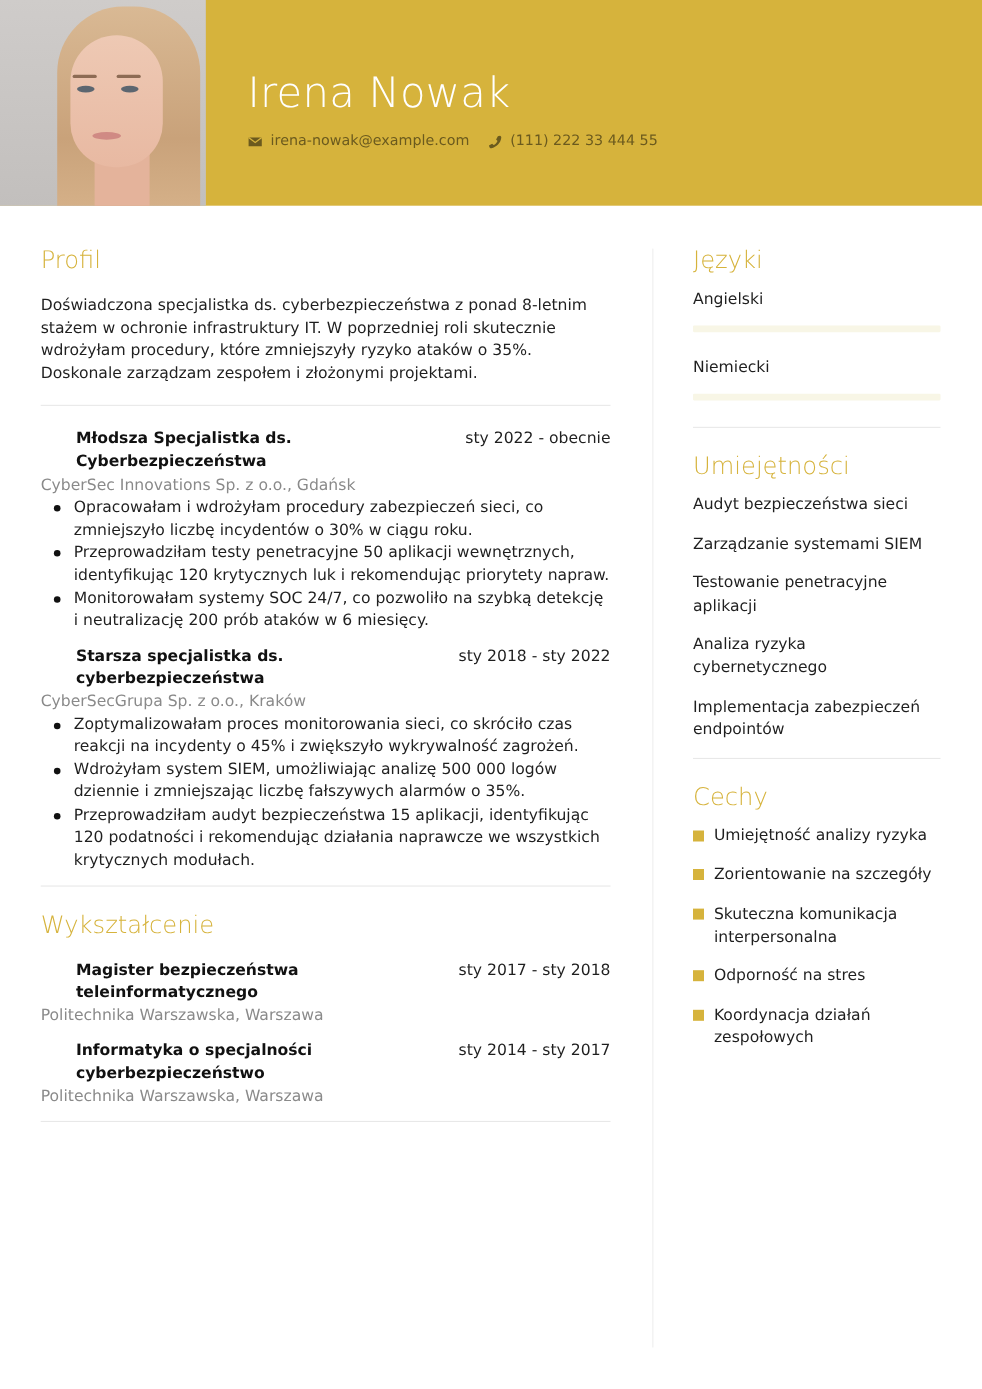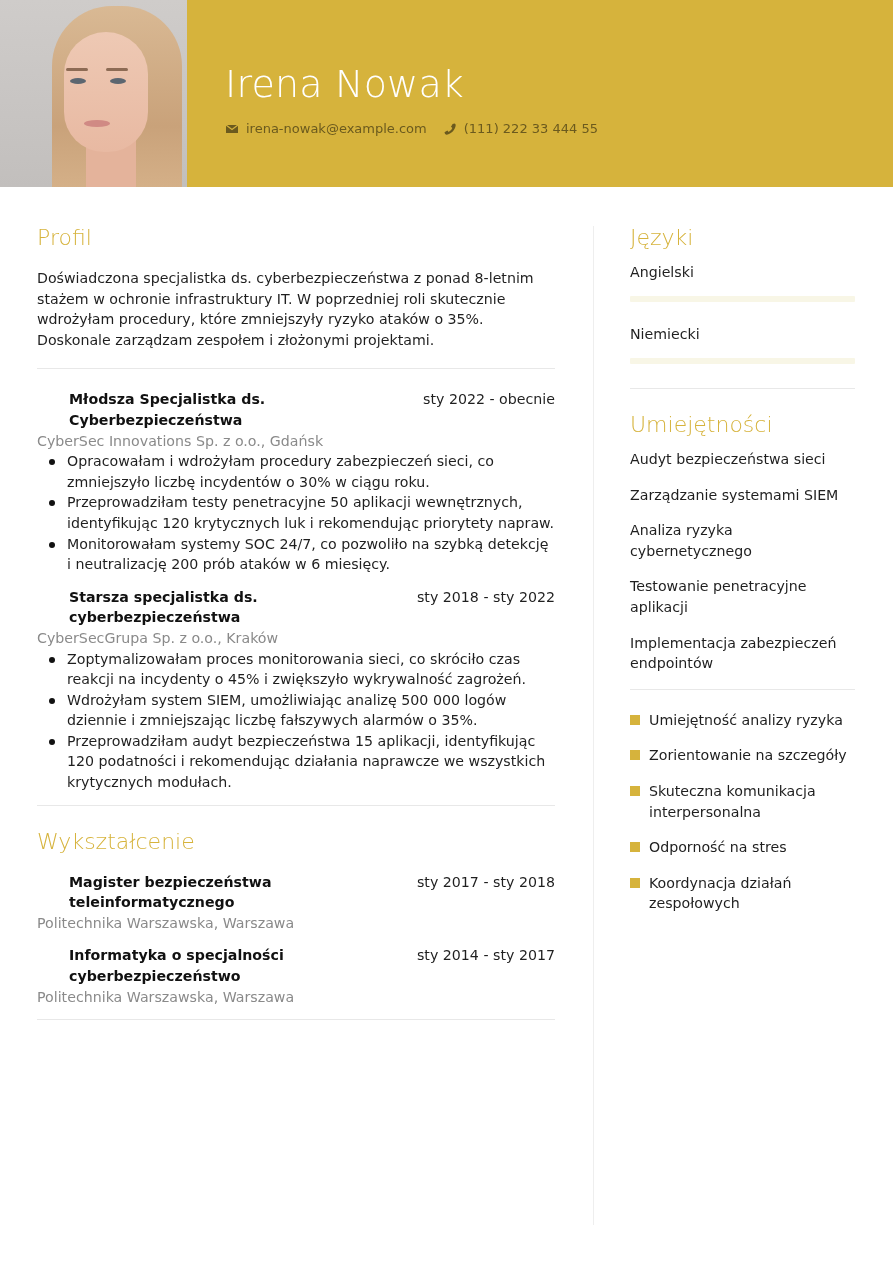--- a/index.html
+++ b/index.html
@@ -168,27 +168,28 @@
         <div class="lang-fill" style="width: 0%;"></div>
       </div>
     </div>
   </section>
   <div class="hr" style="margin-top:24px"></div>
 
   <section>
     <h2 class="section-title" style="margin-bottom:8px">Umiejętności</h2>
     <div class="skill">Audyt bezpieczeństwa sieci</div>
     <div class="skill">Zarządzanie systemami SIEM</div>
+    <div class="skill">Testowanie penetracyjne aplikacji</div>
     <div class="skill">Analiza ryzyka cybernetycznego</div>
-    <div class="skill">Testowanie penetracyjne aplikacji</div>
     <div class="skill">Implementacja zabezpieczeń endpointów</div>
   </section>
   <div class="hr" style="margin-top:4px"></div>
 
   <section>
+    <h2 class="section-title" style="margin-bottom:8px">Cechy</h2>
     <div class="trait">
         <span class="trait-sq"></span>
         <span>Umiejętność analizy ryzyka</span>
       </div>
     <div class="trait">
         <span class="trait-sq"></span>
         <span>Zorientowanie na szczegóły</span>
       </div>
     <div class="trait">
         <span class="trait-sq"></span>

